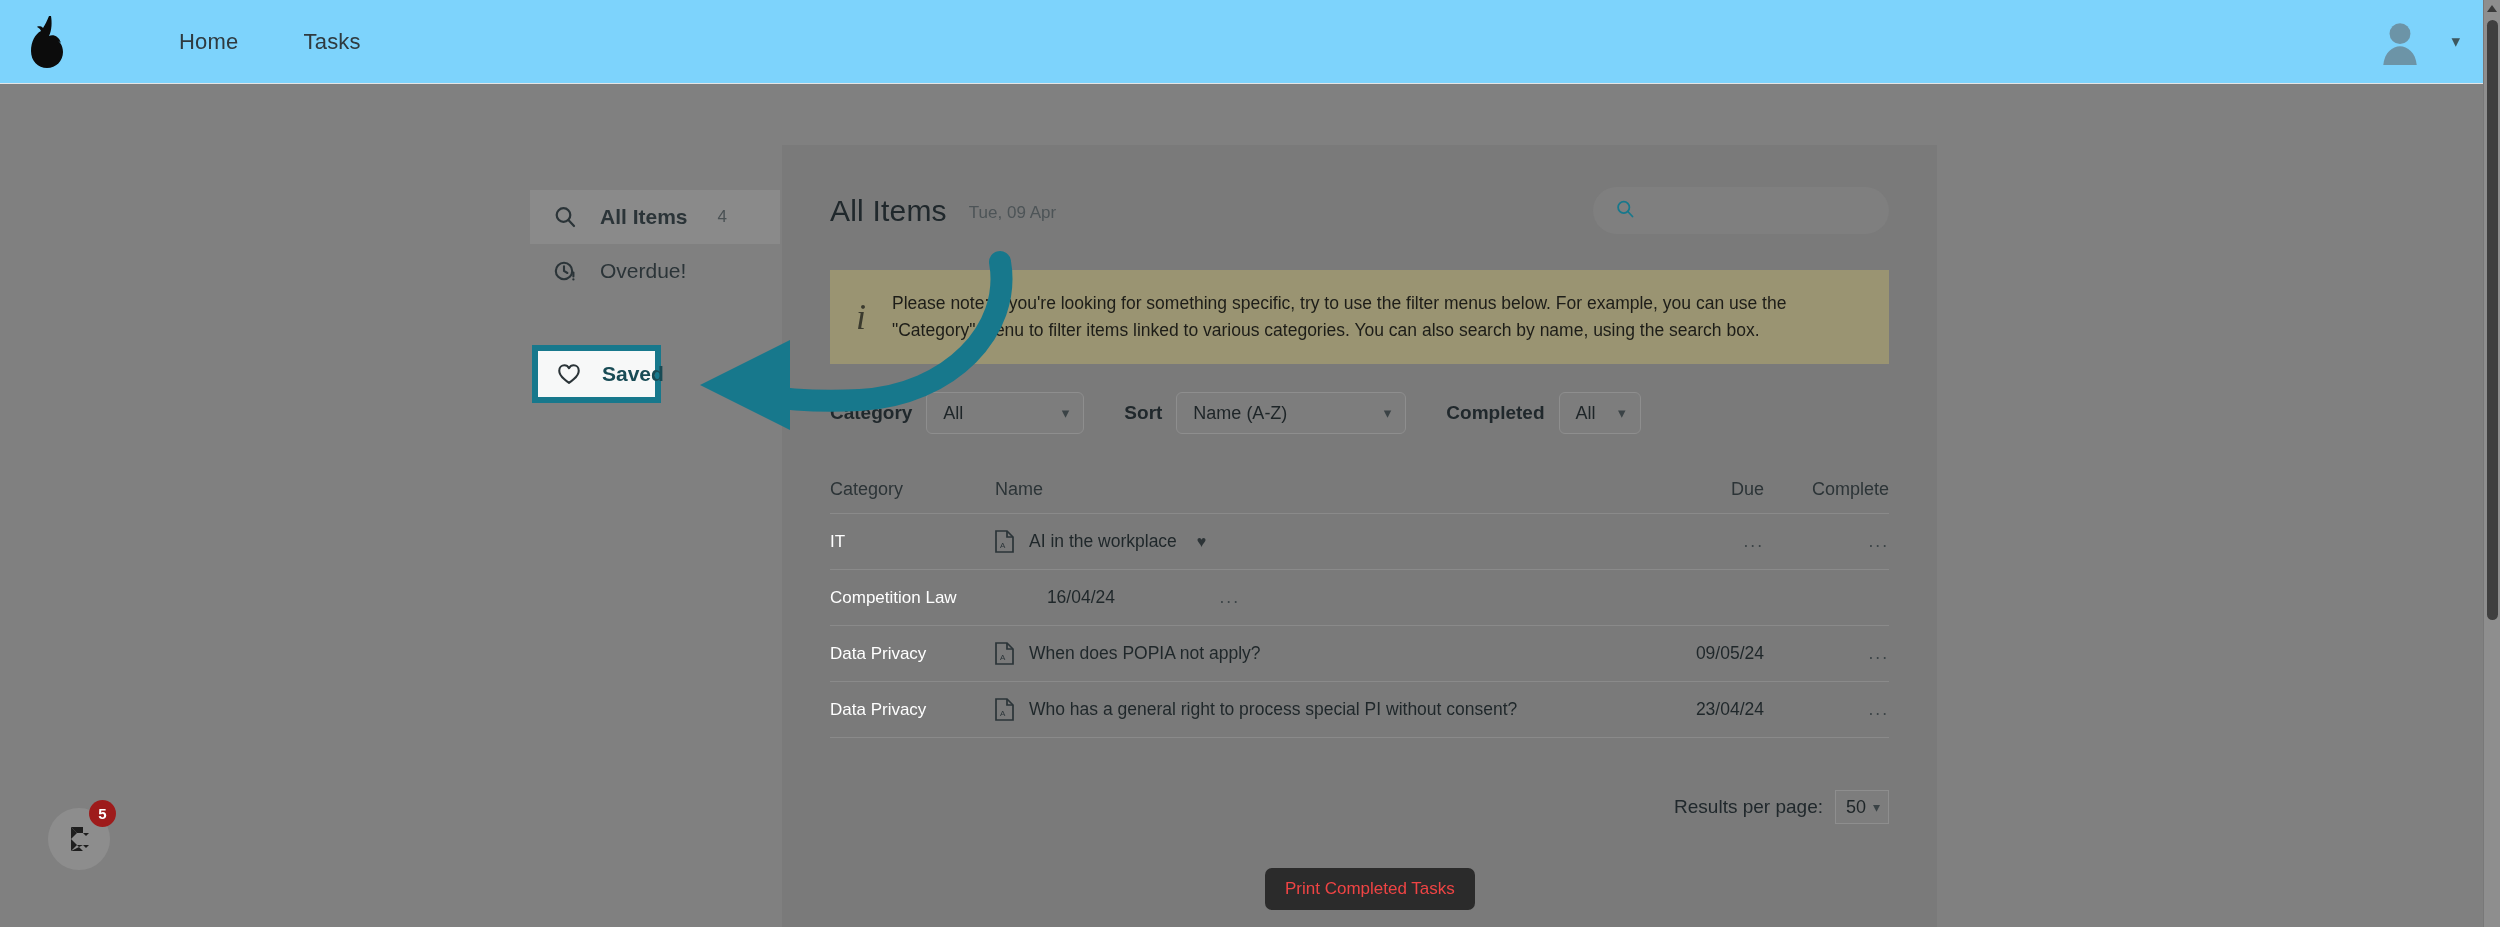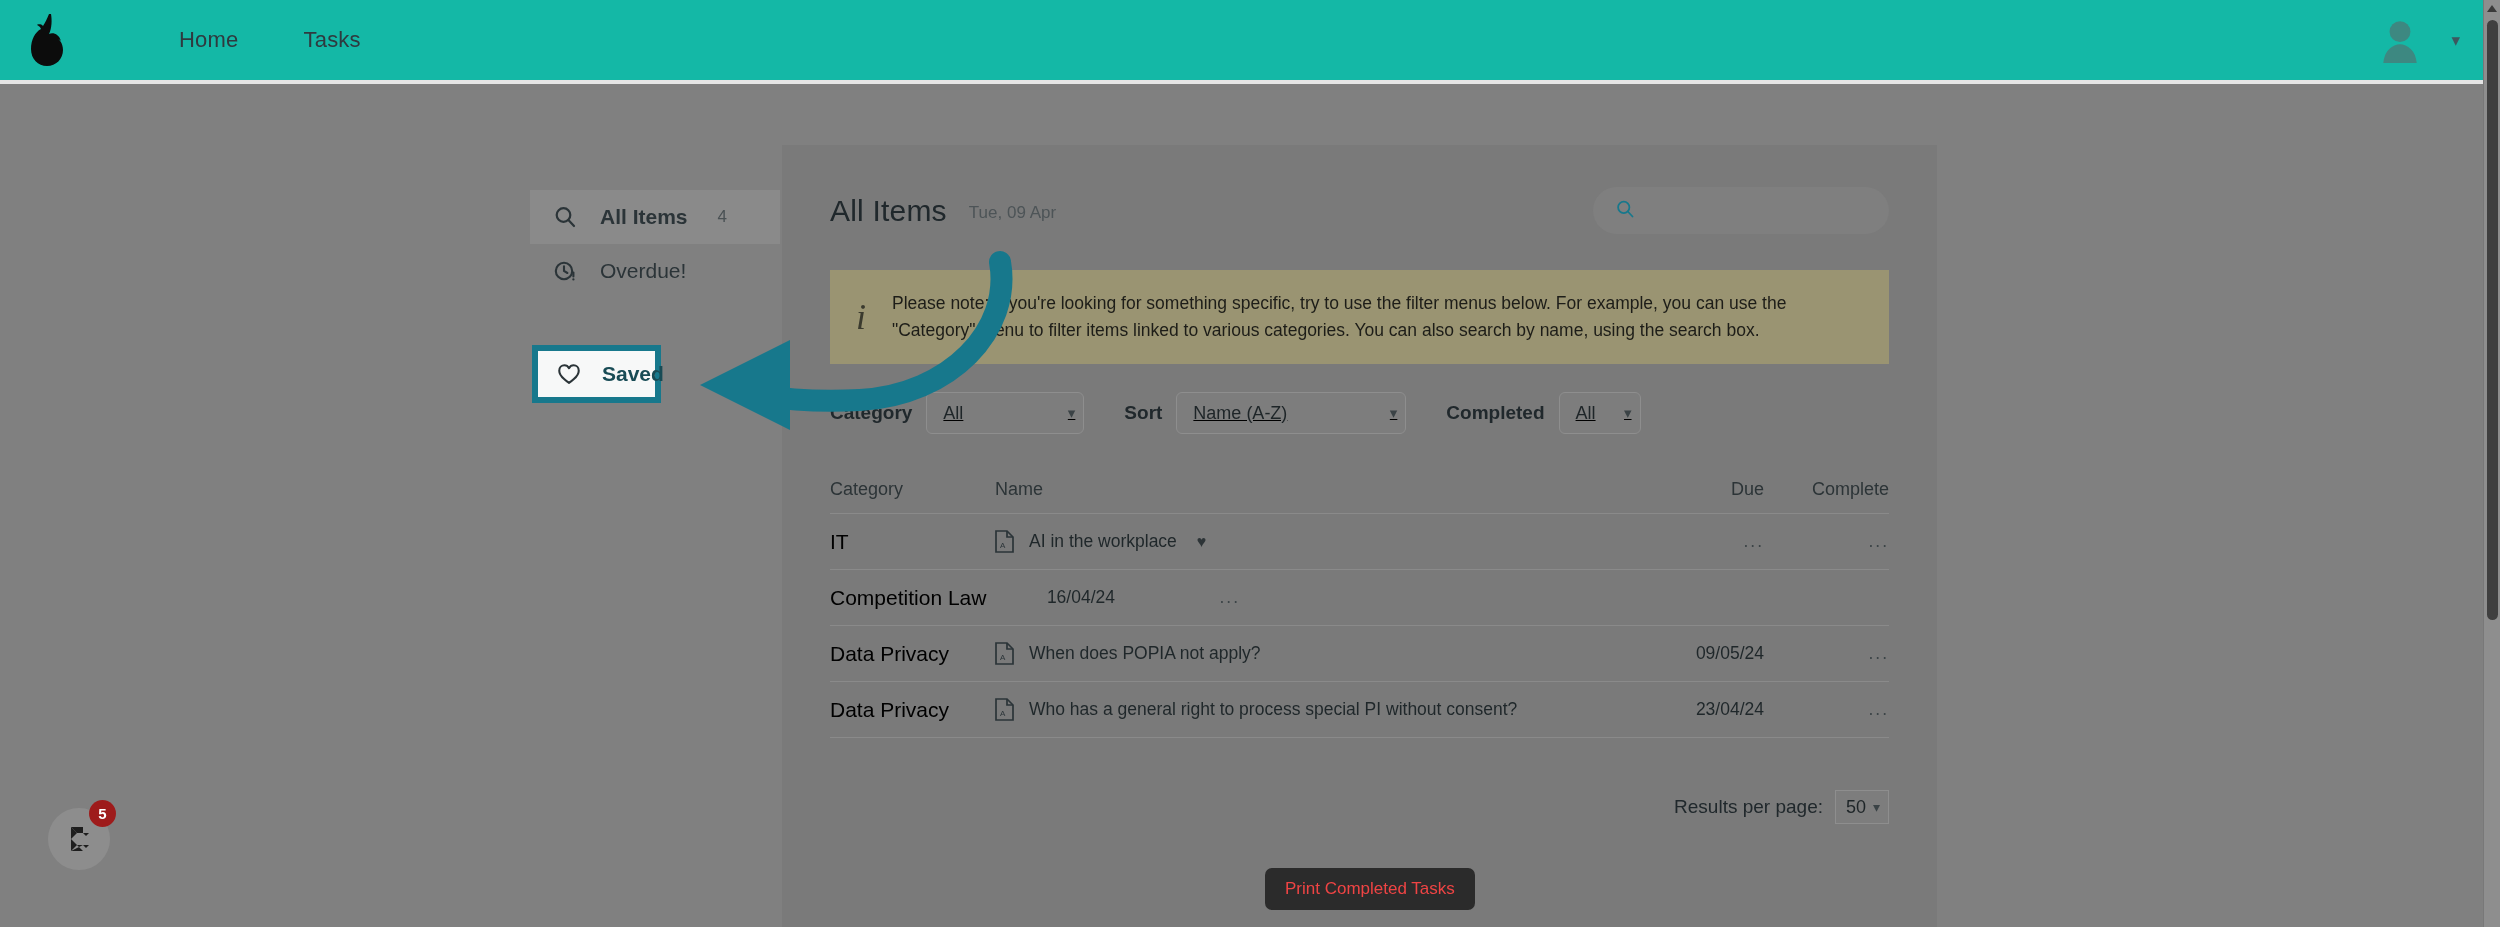--- a/index.html
+++ b/index.html
@@ -18,22 +18,22 @@
     width: 2500px;
     height: 927px;
     background: #808080;
   }
 
   
   #topbar {
     position: absolute;
     left: 0; top: 0;
     width: 2500px; height: 84px;
-    background: #14b8a6;
-    border-bottom: 4px solid #e5e5e5;
+    background: #7dd3fc;
+    border-bottom: 1px solid #e5e5e5;
     display: flex;
     align-items: center;
   }
   #logo {
     margin-left: 22px;
     width: 52px; height: 60px;
     display: flex; align-items: center; justify-content: center;
   }
   .nav-links { display: flex; align-items: center; margin-left: 105px; gap: 65px; }
   .nav-link {
@@ -176,43 +176,42 @@
     gap: 14px;
   }
   .filter-label { font-size: 19px; color: #20282c; font-weight: bold; }
   .select-box {
     height: 42px;
     border: 1px solid #8e8e8e;
     border-radius: 6px;
     background: #7d7d7d;
     display: flex;
     align-items: center;
-    padding: 0 8px 0 16px;
+    padding: 0 14px 0 16px;
     gap: 14px;
     cursor: pointer;
-    text-decoration: underline;
   }
   .select-value { font-size: 18px; color: #1e2528; }
   .sel-w-category { width: 158px; }
   .sel-w-sort { width: 230px; }
   .sel-w-completed { width: 82px; }
   .select-box .chev { margin-left: auto; color: #3b4346; font-size: 15px; }
   .gap-left { margin-left: 26px; }
 
   
   #table { margin: 32px 48px 0 48px; }
   .trow {
     display: flex;
     align-items: center;
     height: 56px;
     border-bottom: 1px solid #8a8a8a;
   }
   .thead { border-bottom: 1px solid #8a8a8a; height: 48px; }
   .thead .c { font-size: 18px; color: #2c3437; }
-  .c-cat { width: 165px; flex: 0 0 165px; font-size: 21px; color: #000000; }
+  .c-cat { width: 165px; flex: 0 0 165px; font-size: 17px; color: #ffffff; }
   .c-name { flex: 1 1 auto; display: flex; align-items: center; gap: 14px; font-size: 17.5px; color: #1f272a; }
   .c-due { width: 120px; flex: 0 0 120px; text-align: right; font-size: 17.5px; color: #1f272a; }
   .c-complete { width: 125px; flex: 0 0 125px; text-align: right; font-size: 17.5px; color: #1f272a; }
   .doc-icon { width: 20px; height: 24px; flex: 0 0 20px; }
   .heart-filled { color: #2d3437; font-size: 16px; margin-left: 6px; }
   .dots { letter-spacing: 2px; color: #3c4447; cursor: pointer; }
 
   
   #results-row {
     display: flex;

